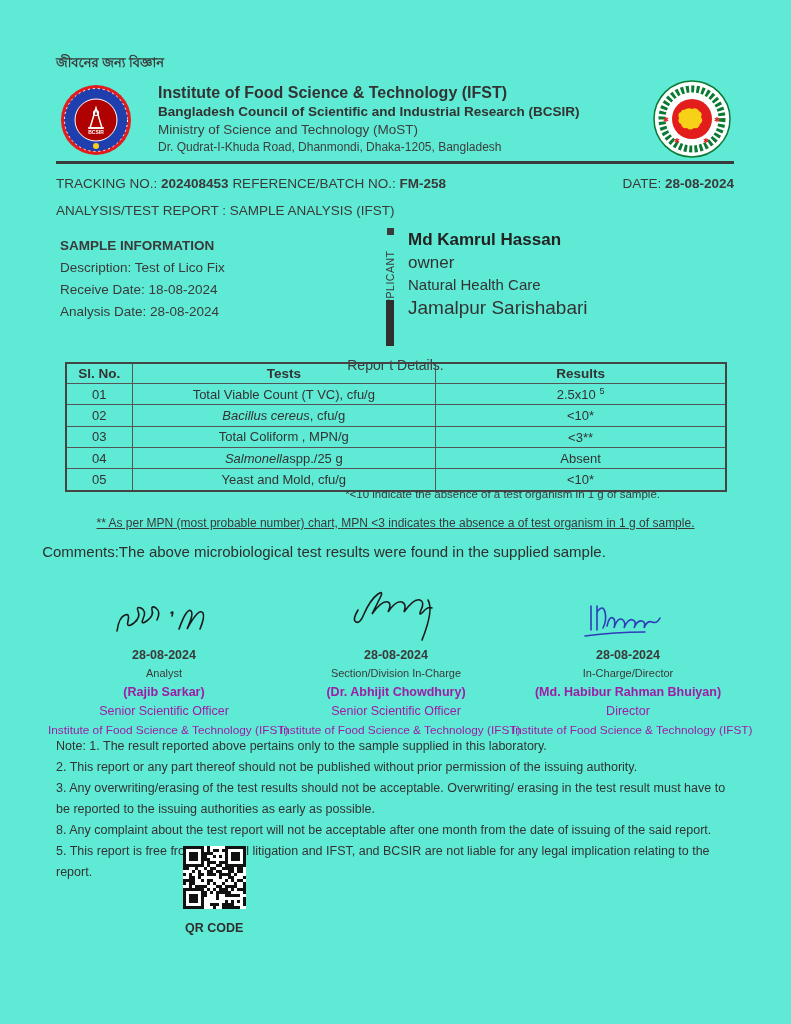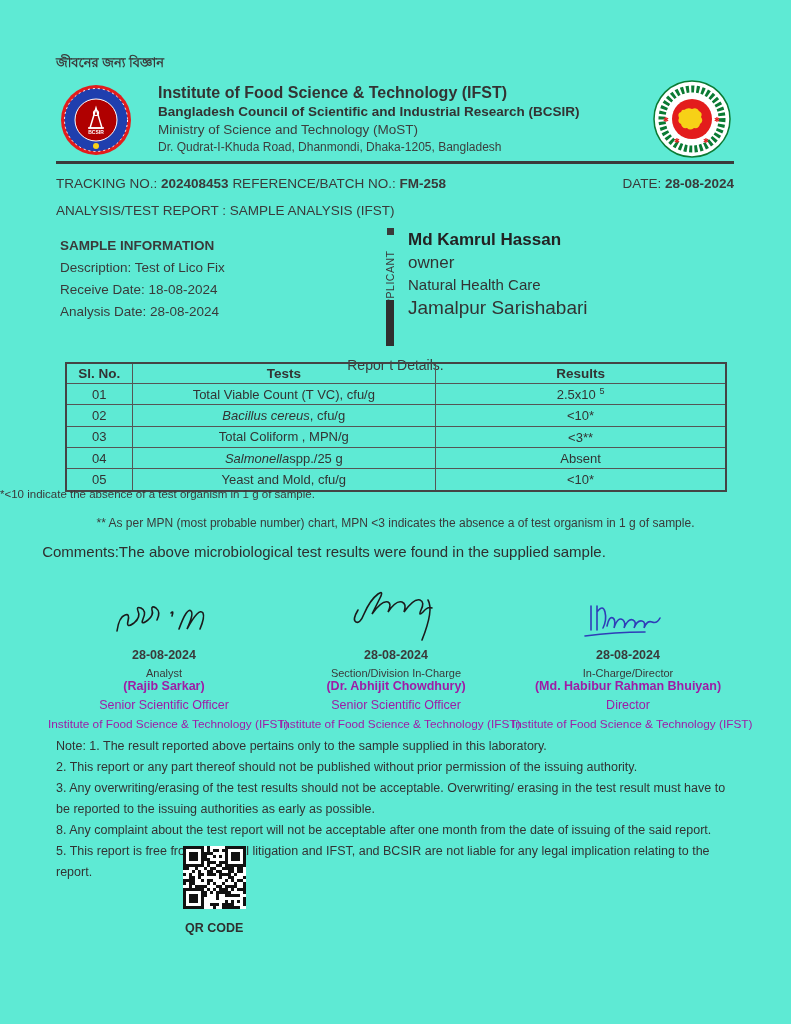--- a/index.html
+++ b/index.html
@@ -37,30 +37,30 @@
   .ap-address { font-size:19px; color:#333; line-height:24px; }
   
   .rd-title { position:absolute; left:0; top:357px; width:791px; text-align:center; font-size:14px; }
   .report-table { position:absolute; left:65px; top:362px; width:662px; border:2px solid #444; border-collapse:collapse; }
   .report-table td, .report-table th { border:1px solid #555; font-size:13px; text-align:center; padding:2px 4px; height:19px; color:#333; }
   .report-table th { font-weight:bold; font-size:13.5px; }
   .col-sl { width:10%;margin-top:7px; } .col-tests { width:46%; } .col-results { width:44%; }
   .it { font-style:italic; }
   sup { font-size:9px; }
   
-  .footnote1 { position:absolute; left:0; top:488px; width:660px; text-align:left; font-size:11.5px; }
-  .footnote2 { position:absolute; left:0; top:516px; width:791px; text-align:center; font-size:12px; }
+  .footnote1 { position:absolute; left:0; top:488px; width:660px; text-align:right; font-size:11.5px; }
+  .footnote2 { position:absolute; left:0; top:516px; width:791px; text-align:center; font-size:12px;text-decoration:underline; }
   .comments { position:absolute; left:0; top:543px; width:648px; text-align:center; font-size:15px; color:#2f2f2f; }
   
   .sign-row { position:absolute; left:48px; top:582px; width:696px; display:flex; }
   .sign-col { width:232px; text-align:center; }
   .sig-box { height:62px; display:flex; align-items:flex-end; justify-content:center; }
   .sig-date { font-size:12.5px; font-weight:bold; margin-top:4px; }
   .sig-role { font-size:11px; margin-top:5px; color:#3a3a3a; }
-  .sig-name { font-size:12.5px; font-weight:bold; }
+  .sig-name { font-size:12.5px; font-weight:bold; margin-top:6px; }
   .sig-title { font-size:12.5px; margin-top:5px; }
   .sig-org { font-size:11.8px; margin-top:5px; white-space:nowrap; }
   .purple { color:#9e1ca6; }
   
   .notes { position:absolute; left:56px; top:736px; width:682px; font-size:12.5px; line-height:21px; color:#333; }
   
   .qr-wrap { position:absolute; left:183px; top:846px; width:120px; text-align:left; }
   .qr-label { font-size:12.5px; font-weight:bold; margin-top:8px; color:#2f2f2f; padding-left:2px; }
 </style>
 </head>

